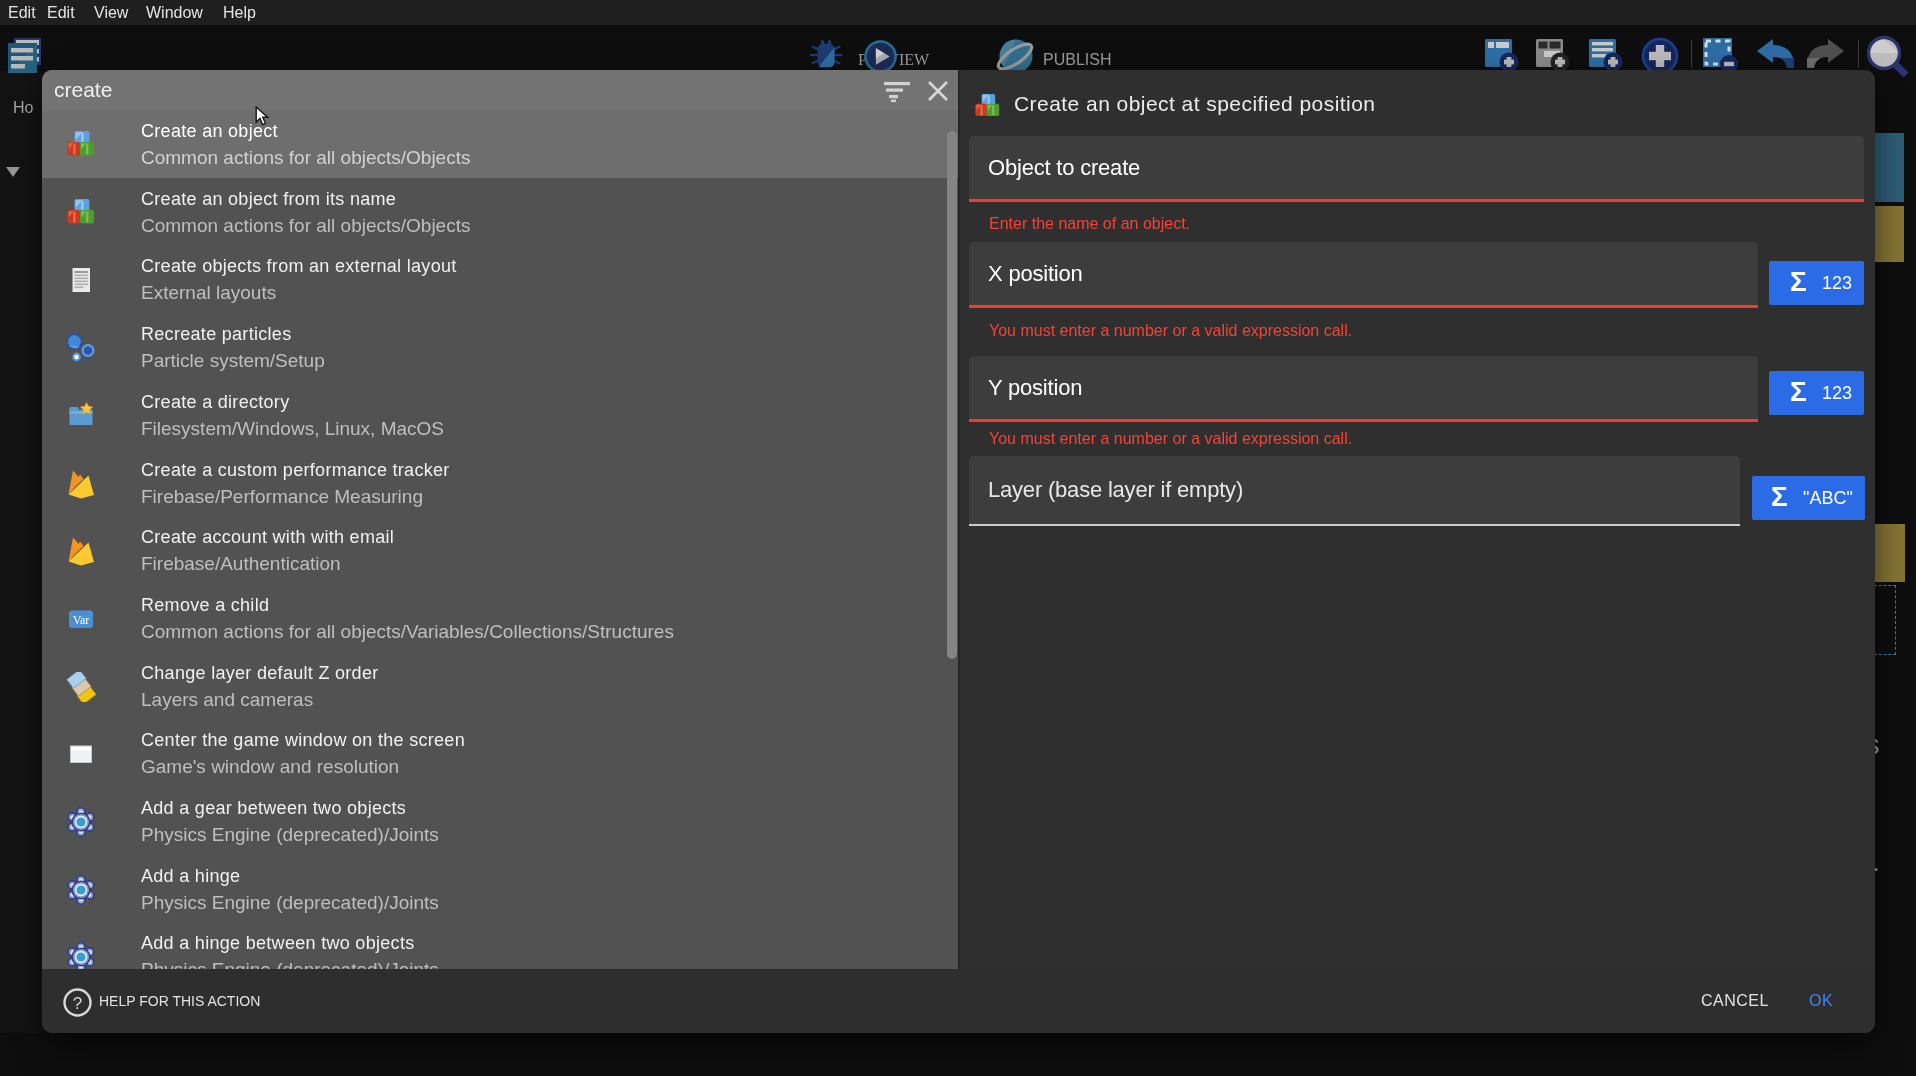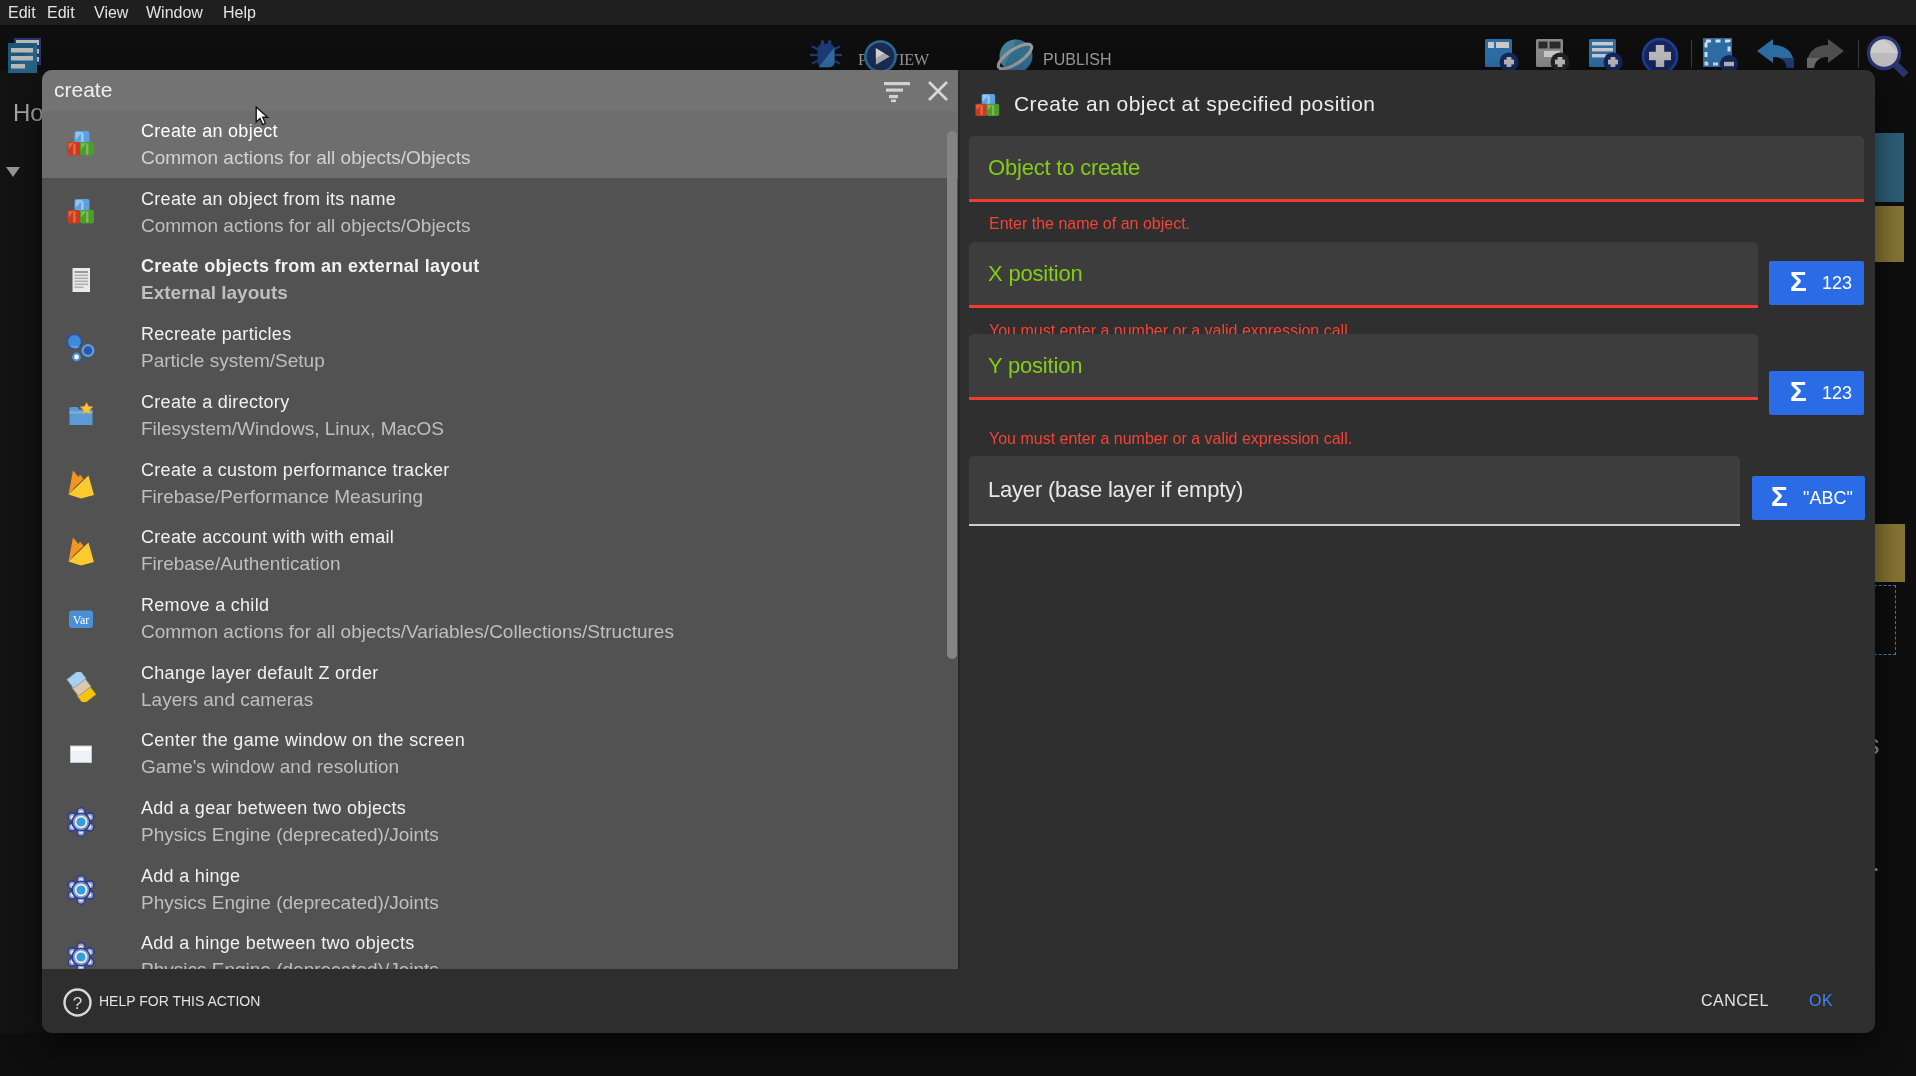--- a/index.html
+++ b/index.html
@@ -30,21 +30,21 @@
   .row .t2 { position:absolute; left:99px; top:36px; font-size:19px; color:#bfbfbf; white-space:nowrap; }
   .row .ic { position:absolute; left:24px; top:19px; width:30px; height:30px; }
   .rowsel { background:#6e6e6e; box-shadow:inset 0 -1px 0 rgba(0,0,0,0.25); }
   #thumb { position:absolute; left:905px; top:61px; width:10px; height:528px; border-radius:5px; background:#848484; }
 
   #rightcol { position:absolute; left:916px; top:0; width:917px; height:899px; background:#2f2f2f; }
   #rightcol .shadow { position:absolute; left:0; top:0; width:3px; height:899px;
      background:linear-gradient(90deg, rgba(0,0,0,0.28), rgba(0,0,0,0)); }
   .fieldbox { position:absolute; background:#3d3d3d; border-radius:5px 5px 0 0; }
   .fieldbox .lab { position:absolute; left:19px; font-size:22px; letter-spacing:-0.2px; white-space:nowrap; }
-  .red { color:#84cc16; }
+  .red { color:#ffffff; }
   .redline { position:absolute; left:0; bottom:0; width:100%; height:3px; background:#f43b30; }
   .grayline { position:absolute; left:0; bottom:0; width:100%; height:2px; background:#cdcdcd; }
   .hint { position:absolute; font-size:16px; color:#f44336; white-space:nowrap; }
   .sigbtn { position:absolute; background:#2b6ce6; border-radius:2px; color:#fff; }
   .sigbtn .sg { position:absolute; font-size:28px; font-weight:bold; top:5px; }
   .sigbtn .tx { position:absolute; font-size:18px; top:12px;text-align:right; }
 
   
   #footer { position:absolute; left:0; top:899px; width:1833px; height:64px; background:#2e2e2e; }
   #footer .help { position:absolute; left:57px; top:24px; font-size:14px; color:#e3e3e3; }
@@ -230,21 +230,21 @@
     <path d="M40 13 L24 1 L24 7 C12 7 4 13 3 25 L3 30 L10 30 C11 21 17 19 24 19 L24 25 Z" fill="#4f4f4f"></path>
     <path d="M3 25 L3 30 L10 30 C10.6 25 13 21.8 17 20 L3 20 Z" fill="#6e6e6e"></path>
   </svg>
   <div class="abs" style="left:1858px; top:40px; width:1px; height:28px; background:#3d3d3d;"></div>
   <svg class="abs" style="left:1864px; top:33px;" width="46" height="46" viewBox="0 0 46 46">
     <circle cx="20" cy="20" r="15.5" fill="#bdbdbd" stroke="#2a3570" stroke-width="3.4"></circle>
     <path d="M20 6.5 A 14.5 14.5 0 0 0 6.5 20 L 34.5 20 Z" fill="#cdcdcd"></path>
     <line x1="31.5" y1="31.5" x2="42" y2="42" stroke="#2a3570" stroke-width="7"></line>
   </svg>
 
-  <div class="remnant" style="left:13px; top:99px; font-size:24px; color:#a8a8a8;">Ho</div>
+  <div class="remnant" style="left:13px; top:99px; font-size:16px; color:#a8a8a8;">Ho</div>
   <div class="abs" style="left:6px; top:167px; width:0; height:0; border-left:7px solid transparent; border-right:7px solid transparent; border-top:10px solid #959595;"></div>
 
   <div class="abs" style="left:1875px; top:133px; width:29px; height:69px; background:#2d5d77;"></div>
   <div class="abs" style="left:1875px; top:206px; width:29px; height:56px; background:#857434;"></div>
   <div class="abs" style="left:1875px; top:524px; width:30px; height:58px; background:#857434;"></div>
   <div class="abs" style="left:1874px; top:585px; width:22px; height:70px; border:1px dashed #3f7fae;"></div>
   <div class="remnant" style="left:1866px; top:730px; font-size:27px;">s</div>
   <div class="remnant" style="left:1845px; top:848px; font-size:25px;">d...</div>
 
   <div id="dialog">
@@ -256,21 +256,21 @@
         <div class="t1" style="color:#fff;">Create an object</div>
         <div class="t2" style="color:#d2d2d2;">Common actions for all objects/Objects</div>
       </div>
       <div class="row" style="top:109px;">
         <svg class="ic" viewBox="0 0 30 30">
             <use href="#i-cubes"></use>
           </svg>
         <div class="t1">Create an object from its name</div>
         <div class="t2">Common actions for all objects/Objects</div>
       </div>
-      <div class="row" style="top:176px;font-weight:bold;">
+      <div class="row" style="top:176px;">
         <svg class="ic" viewBox="0 0 30 30">
             <use href="#i-doc"></use>
           </svg>
         <div class="t1">Create objects from an external layout</div>
         <div class="t2">External layouts</div>
       </div>
       <div class="row" style="top:244px;">
         <svg class="ic" viewBox="0 0 30 30">
             <use href="#i-part"></use>
           </svg>
@@ -373,21 +373,21 @@
       <div class="fieldbox" style="left:11px; top:172px; width:789px; height:66px;">
         <div class="lab red" style="top:19px;">X position</div>
         <div class="redline"></div>
       </div>
       <div class="sigbtn" style="left:811px; top:191px; width:95px; height:44px;">
         <div class="sg" style="left:21px;">Σ</div>
         <div class="tx" style="left:53px;">123</div>
       </div>
       <div class="hint" style="left:31px; top:252px;">You must enter a number or a valid expression call.</div>
 
-      <div class="fieldbox" style="left:11px; top:264px; width:789px; height:66px;">
+      <div class="fieldbox" style="left:11px; top:286px; width:789px; height:66px;">
         <div class="lab red" style="top:19px;">Y position</div>
         <div class="redline"></div>
       </div>
       <div class="sigbtn" style="left:811px; top:301px; width:95px; height:44px;">
         <div class="sg" style="left:21px;">Σ</div>
         <div class="tx" style="left:53px;">123</div>
       </div>
       <div class="hint" style="left:31px; top:360px;">You must enter a number or a valid expression call.</div>
 
       <div class="fieldbox" style="left:11px; top:386px; width:771px; height:70px;">

